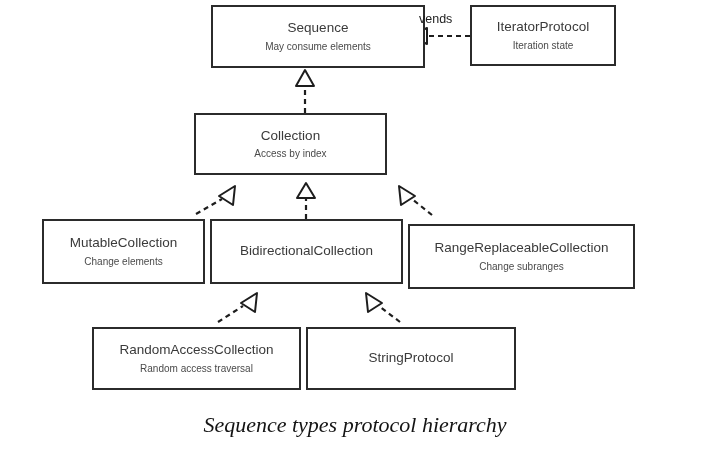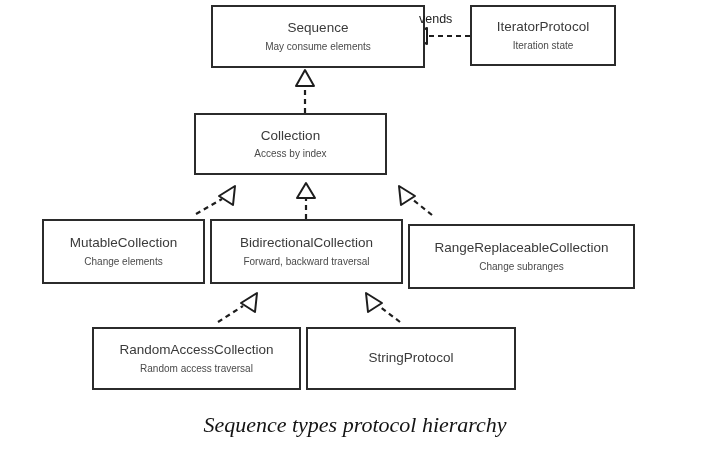--- a/index.html
+++ b/index.html
@@ -138,21 +138,20 @@
   <div class="subtitle">Access by index</div>
 </div>
 
 <div class="node" id="node-mutablecollection">
   <div class="title">MutableCollection</div>
   <div class="subtitle">Change elements</div>
 </div>
 
 <div class="node" id="node-bidirectional">
   <div class="title">BidirectionalCollection</div>
-  <div class="subtitle">Forward, backward traversal</div>
 </div>
 
 <div class="node" id="node-rangereplaceable">
   <div class="title">RangeReplaceableCollection</div>
   <div class="subtitle">Change subranges</div>
 </div>
 
 <div class="node" id="node-randomaccess">
   <div class="title">RandomAccessCollection</div>
   <div class="subtitle">Random access traversal</div>

